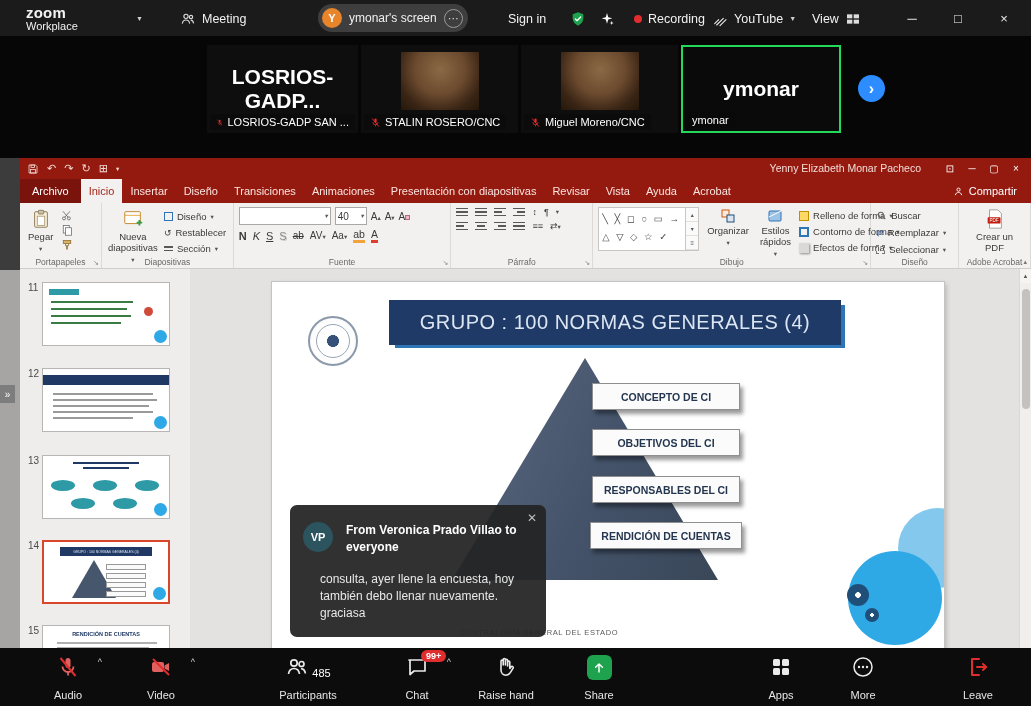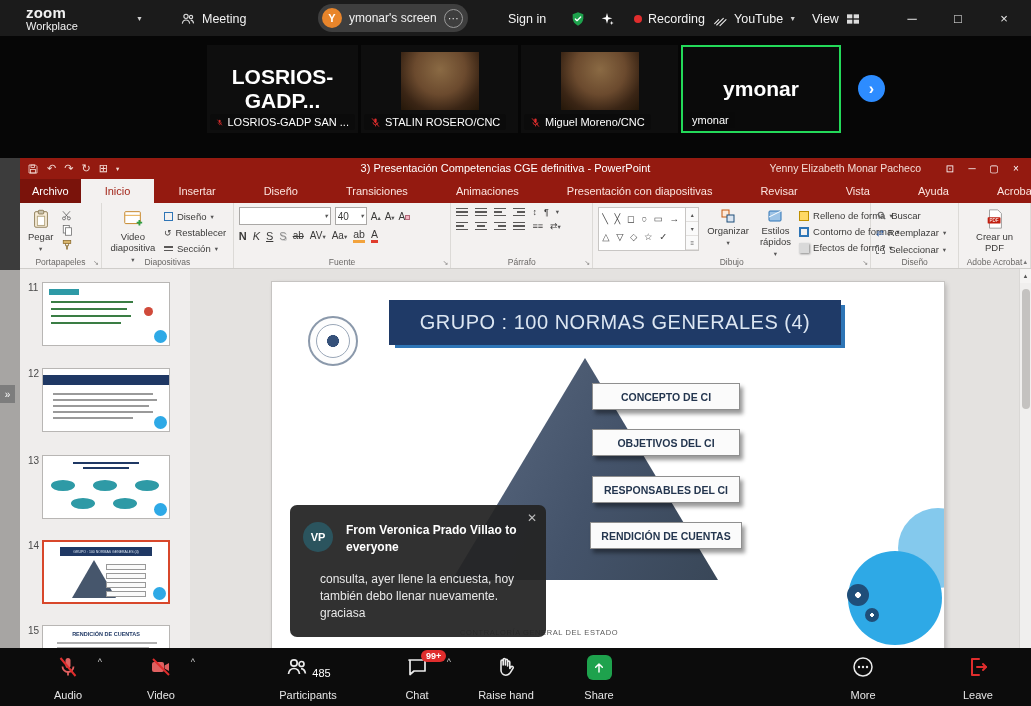--- a/index.html
+++ b/index.html
@@ -38,21 +38,21 @@
 .expand-tab{position:absolute;left:0;top:385px;width:15px;height:18px;background:#7d7d7d;color:#fff;font-size:10px;display:flex;align-items:center;justify-content:center;z-index:6}
 
 
 .ppt{position:absolute;left:20px;top:158px;width:1011px;height:548px;background:#f3f1f0;z-index:10}
 .ppt-title{position:absolute;left:0;top:0;right:0;height:21px;background:#941a10}
 .qat{position:absolute;left:7px;top:0;height:21px;display:flex;align-items:center;gap:8px;font-size:11px;color:#f3dcd6}
 .ppt-tstr{position:absolute;left:190px;right:230px;top:0;height:21px;line-height:21px;text-align:center;font-size:11px;color:#fff;white-space:nowrap;overflow:hidden}
 .ppt-user{position:absolute;right:110px;top:0;height:21px;line-height:21px;font-size:10.5px;color:#f3dcd6;white-space:nowrap}
 .pwin{position:absolute;top:0;width:30px;height:21px;line-height:21px;text-align:center;color:#fff;font-size:10px}
 .tabs{position:absolute;left:0;top:21px;right:0;height:24px;background:#941a10;display:flex;align-items:stretch;color:#fbe3de;font-size:11px;white-space:nowrap}
-.tab{display:flex;align-items:center;padding:0 24px}
+.tab{display:flex;align-items:center;padding:0 8px}
 .tab.archivo{background:#7a130b;color:#fff;padding:0 12px}
 .tab.active{background:#f3f1f0;color:#a3271b}
 .tellme{display:flex;align-items:center;gap:5px;padding:0 8px;color:#ffd9d2}
 .share-tab{display:flex;align-items:center;gap:5px;padding:0 14px;margin-left:auto;color:#fff}
 
 .ribbon{position:absolute;left:0;top:45px;right:0;height:66px;background:#f3f1f0;border-bottom:1px solid #cfcdca;display:flex;color:#3b3a39}
 .rgroup{position:relative;border-right:1px solid #dcdad7;padding:4px 5px 13px;display:flex;gap:5px;align-items:flex-start}
 .rg-label{position:absolute;left:0;right:0;bottom:1px;text-align:center;font-size:8.5px;color:#6a6866}
 .launcher{position:absolute;right:2px;bottom:1px;font-size:7px;color:#868482}
 .bigbtn{display:flex;flex-direction:column;align-items:center;font-size:9.5px;gap:2px;padding:1px 3px;text-align:center;line-height:1.15}
@@ -256,21 +256,20 @@
           <path d="M4 4h13l3 3v13H4z"></path>
           <rect x="8" y="4" width="7" height="5"></rect>
           <rect x="7" y="13" width="10" height="7"></rect>
         </svg>
       <span>↶</span>
       <span>↷</span>
       <span>↻</span>
       <span>⊞</span>
       <span class="dd" style="color:#f3dcd6">▾</span>
     </div>
-    <div class="ppt-tstr">3) Presentación Competencias CGE definitiva - PowerPoint</div>
     <div class="ppt-user">Yenny Elizabeth Monar Pacheco</div>
     <div class="pwin" style="right:66px">⊡</div>
     <div class="pwin" style="right:44px">─</div>
     <div class="pwin" style="right:22px">▢</div>
     <div class="pwin" style="right:0">×</div>
   </div>
 
   <div class="tabs">
     <div class="tab archivo">Archivo</div>
     <div class="tab active">Inicio</div>
@@ -324,21 +323,21 @@
       <span class="launcher">↘</span>
     </div>
 
     <div class="rgroup" style="width:132px">
       <div class="bigbtn" style="width:52px">
         <svg class="ic22" viewBox="0 0 24 24">
             <rect x="3" y="4" width="17" height="13" rx="1" fill="#fff" stroke="#c27f1e"></rect>
             <path d="M3 8h17" stroke="#e3a33a"></path>
             <path d="M16 16h6M19 13v6" stroke="#2f9e44" stroke-width="2"></path>
           </svg>
-        <span>Video diapositiva</span>
+        <span>Nueva diapositivas</span>
           <span class="dd">▾</span>
       </div>
       <div class="smcol" style="gap:5px;padding-top:4px">
         <span class="srow">
             <span class="sic outl" style="width:9px;height:9px;border-width:1px"></span>
             <span>Diseño</span>
             <span class="dd">▾</span>
           </span>
         <span class="srow">
             <span style="font-size:9px">↺</span>
@@ -672,20 +671,29 @@
   <div class="titem" style="left:559px;width:80px">
     <div class="sharebox">
       <svg class="ic16" viewBox="0 0 24 24" stroke="#fff" stroke-width="2.2" fill="none" stroke-linecap="round" stroke-linejoin="round">
           <path d="M12 18V6M7 11l5-5 5 5"></path>
         </svg>
     </div>
     <span class="lab">Share</span>
   </div>
 
 
+  <div class="titem" style="left:741px;width:80px">
+    <svg class="ic24" viewBox="0 0 24 24" fill="#eaeaea">
+        <rect x="4" y="4" width="7" height="7" rx="1.5"></rect>
+        <rect x="13" y="4" width="7" height="7" rx="1.5"></rect>
+        <rect x="4" y="13" width="7" height="7" rx="1.5"></rect>
+        <rect x="13" y="13" width="7" height="7" rx="1.5"></rect>
+      </svg>
+    <span class="lab">Apps</span>
+  </div>
 
   <div class="titem" style="left:823px;width:80px">
     <svg class="ic24" viewBox="0 0 24 24" fill="none" stroke="#eaeaea">
         <circle cx="12" cy="12" r="9" stroke-width="1.5"></circle>
         <circle cx="8" cy="12" r="1.2" fill="#eaeaea" stroke="none"></circle>
         <circle cx="12" cy="12" r="1.2" fill="#eaeaea" stroke="none"></circle>
         <circle cx="16" cy="12" r="1.2" fill="#eaeaea" stroke="none"></circle>
       </svg>
     <span class="lab">More</span>
   </div>

